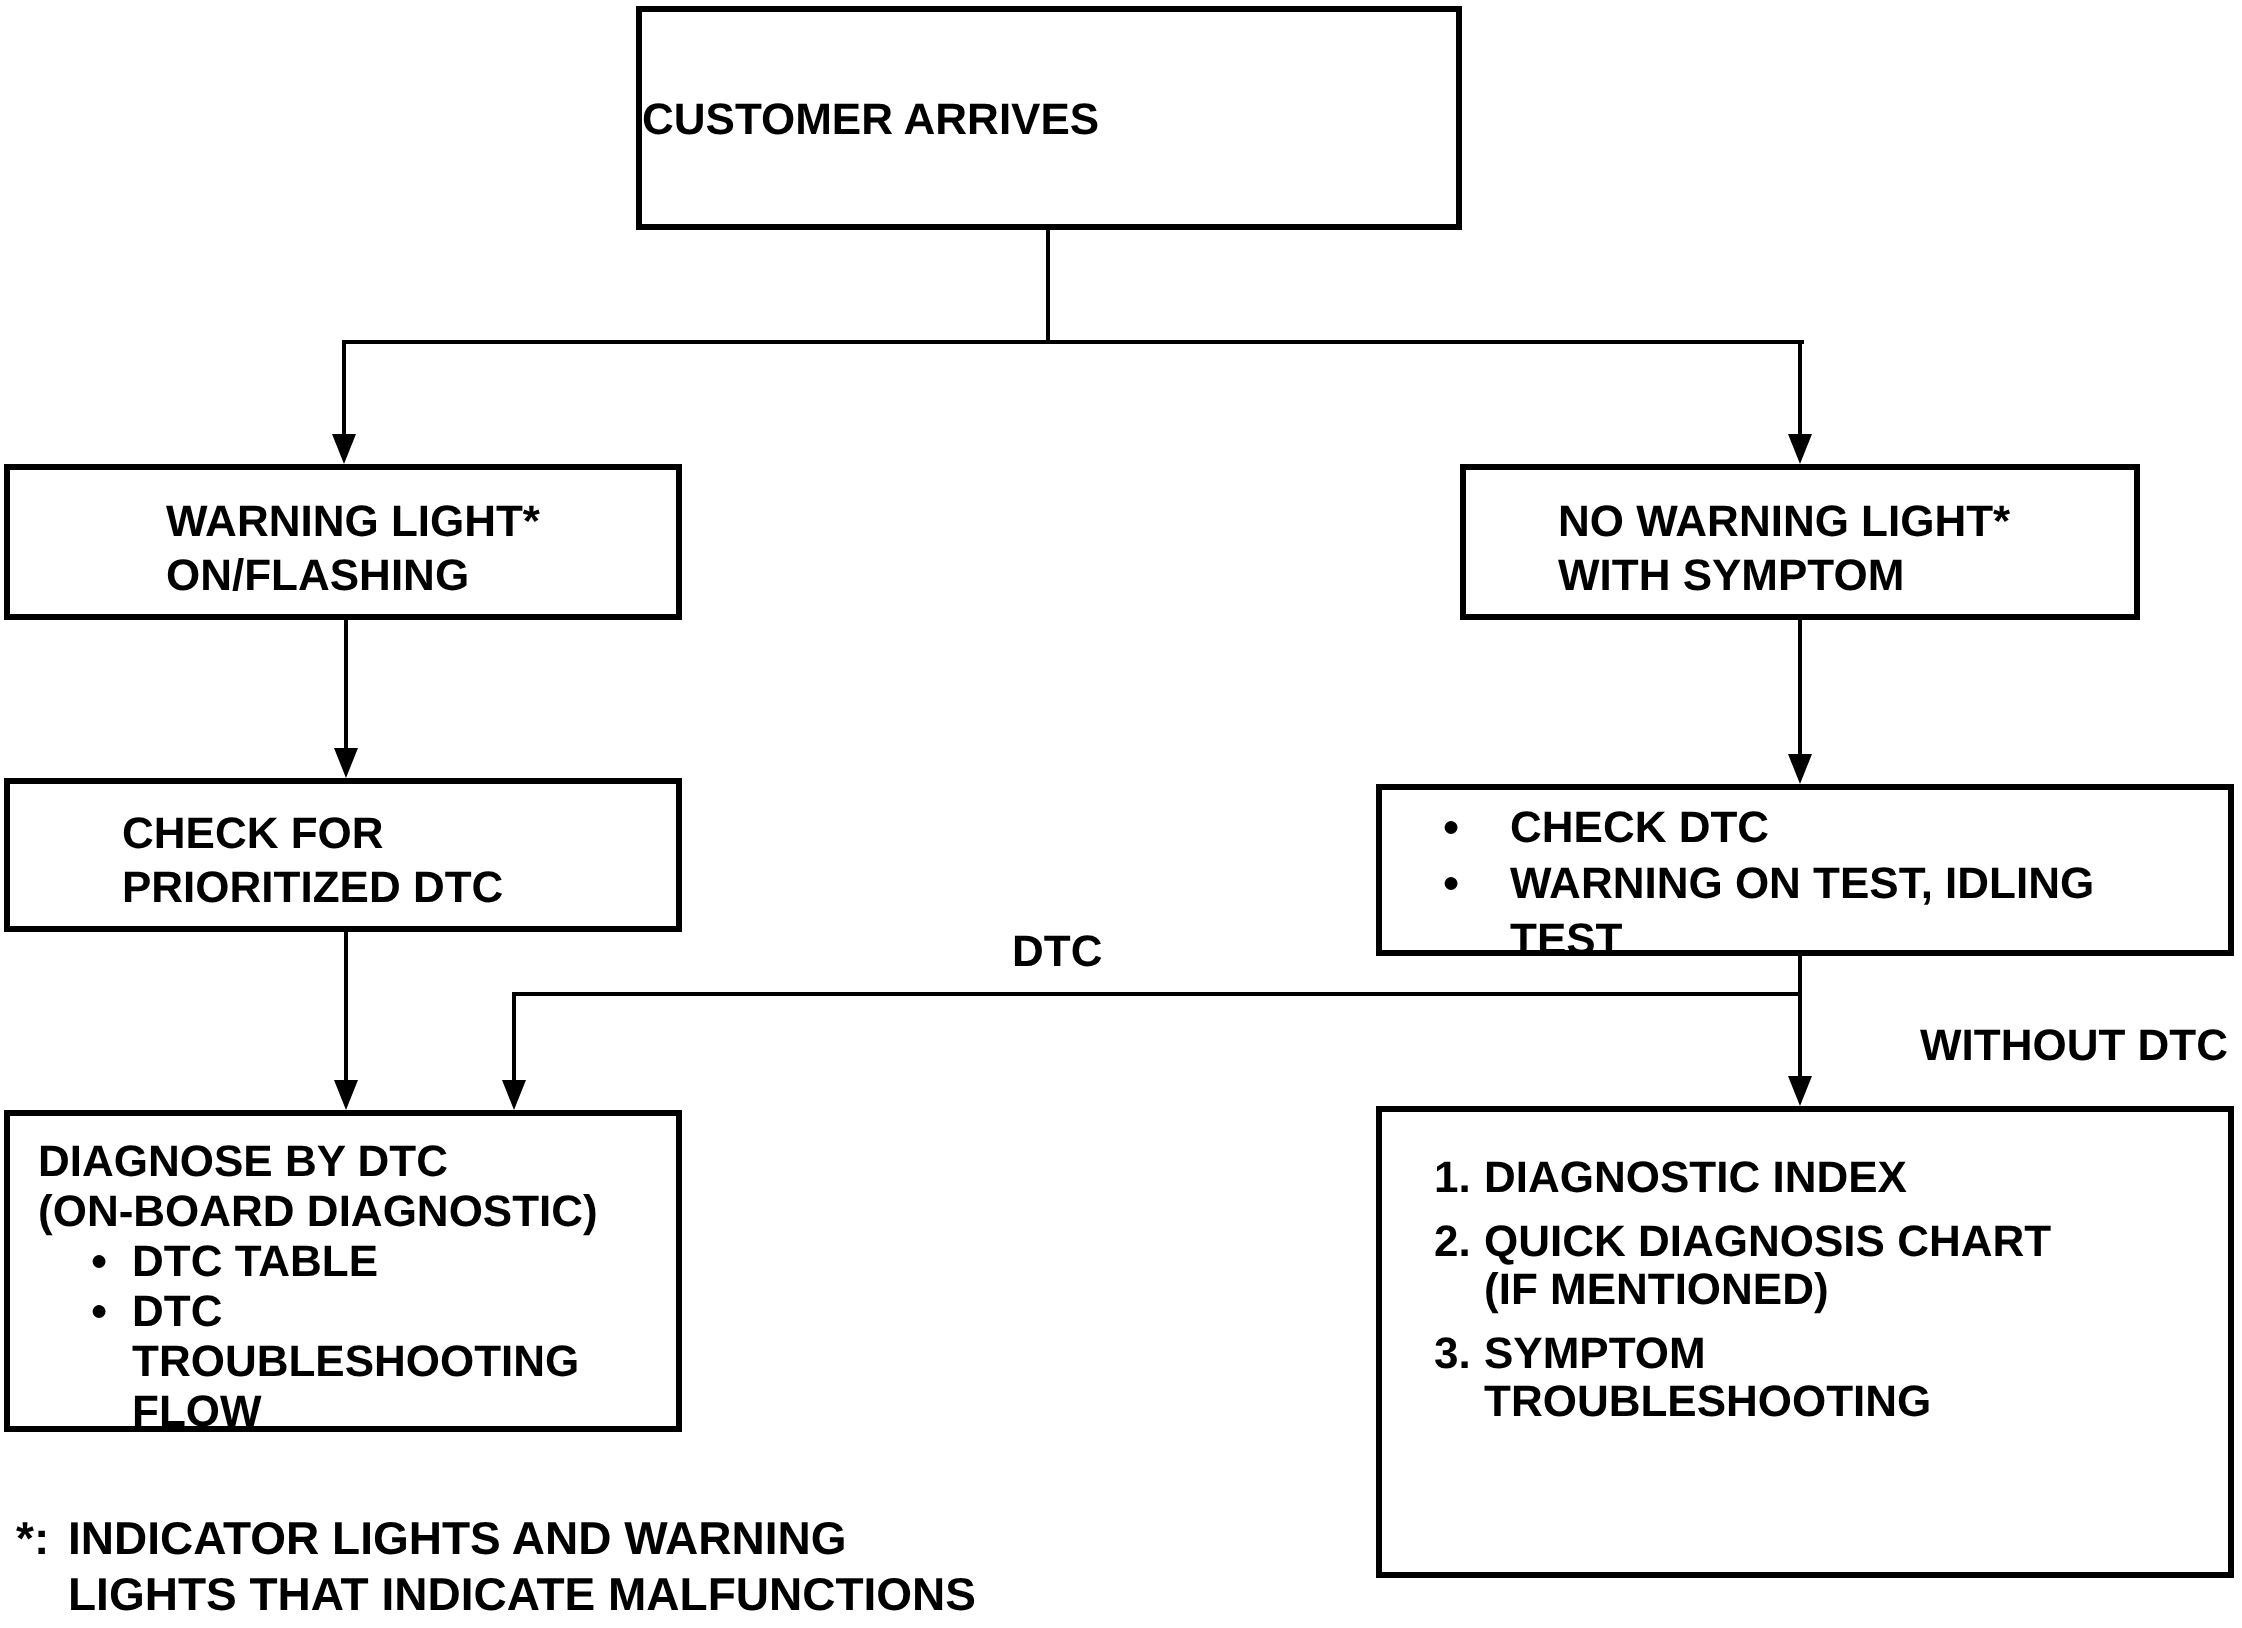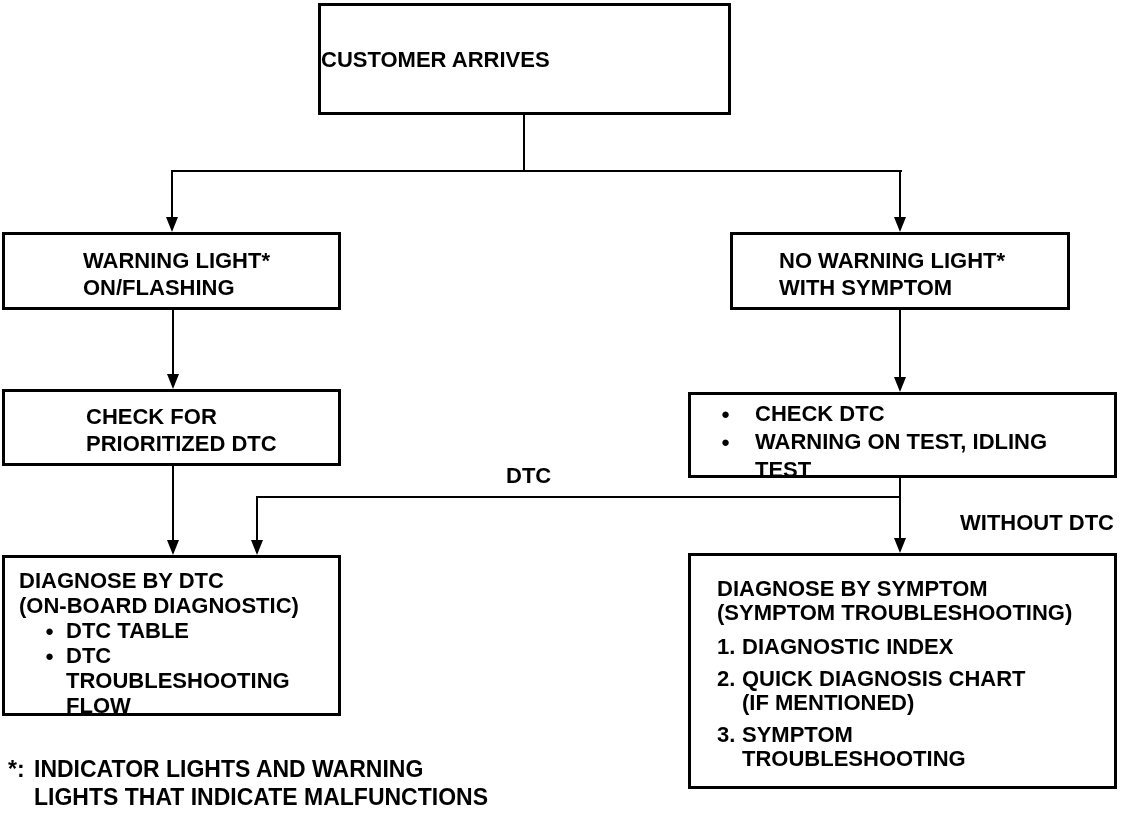--- a/index.html
+++ b/index.html
@@ -71,21 +71,21 @@
     line-height: 28px;
   }
   .footnote .marker {
     flex: 0 0 26px;
   }
 
   
   #box-customer   { left: 318px; top: 3px;   width: 413px; height: 112px; }
   #box-warning    { left: 2px;   top: 232px; width: 339px; height: 78px;  padding: 12px 8px 0 78px; }
   #box-nowarning  { left: 730px; top: 232px; width: 340px; height: 78px;  padding: 12px 8px 0 46px; }
-  #box-checkprio  { left: 2px;   top: 389px; width: 339px; height: 77px;  padding: 11px 8px 0 81px; }
+  #box-checkprio  { left: 2px;   top: 389px; width: 339px; height: 77px;  padding: 11px 8px 0 56px; }
   #box-checkdtc   { left: 688px; top: 392px; width: 429px; height: 86px;  padding: 5px 8px 0 28px; line-height: 28px; }
   #box-diagdtc    { left: 2px;   top: 555px; width: 339px; height: 161px; padding: 10px 8px 0 14px; line-height: 25px; }
   #box-diagsym    { left: 688px; top: 553px; width: 429px; height: 236px; padding: 21px 8px 0 26px; line-height: 24px; }
 
   #box-checkdtc .bullet-dot { width: 34px; padding-left: 2px; }
   #box-diagdtc  .list { padding-left: 26px; }
   #box-diagdtc  .bullet-dot { width: 21px; }
   #box-diagdtc  .bullet-row .pre { max-width: 240px; }
   #box-diagsym  .title { margin-bottom: 10px; }
   #box-diagsym  .num-row { margin-bottom: 8px; }
@@ -179,22 +179,20 @@
       <div class="bullet-row">
         <span class="bullet-dot">●</span>
         <span class="pre">DTC
 TROUBLESHOOTING
 FLOW</span>
       </div>
     </div>
   </div>
 
   <div class="box" id="box-diagsym">
-    <div class="title pre">DIAGNOSE BY SYMPTOM
-(SYMPTOM TROUBLESHOOTING)</div>
     <div class="bullet-row num-row">
       <span class="num">1.</span>
       <span class="pre">DIAGNOSTIC INDEX</span>
     </div>
     <div class="bullet-row num-row">
       <span class="num">2.</span>
       <span class="pre">QUICK DIAGNOSIS CHART
 (IF MENTIONED)</span>
     </div>
     <div class="bullet-row num-row">

